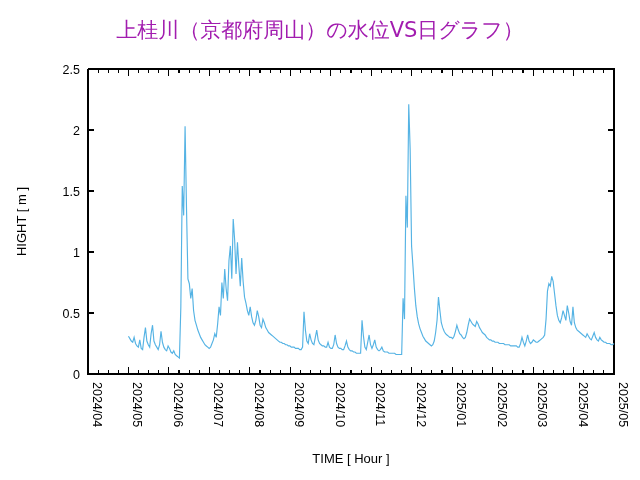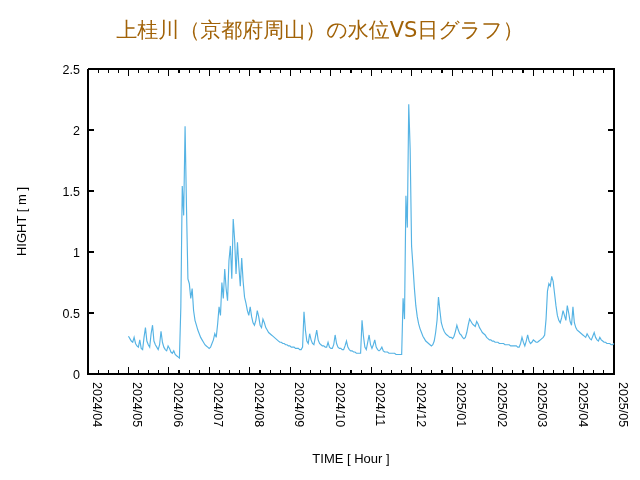--- a/index.html
+++ b/index.html
@@ -21,21 +21,21 @@
     background: #ffffff;
   }
   #chart-title {
     position: absolute;
     left: 0;
     top: 16px;
     width: 640px;
     text-align: center;
     font-size: 21px;
     font-family: "DejaVu Sans", "Liberation Sans", sans-serif;
-    color: #a16207;
+    color: #a21caf;
     letter-spacing: 0px;
     white-space: nowrap;
   }
   #plot-svg {
     position: absolute;
     left: 0;
     top: 0;
   }
   .axis-label {
     font-family: "Liberation Sans", sans-serif;

